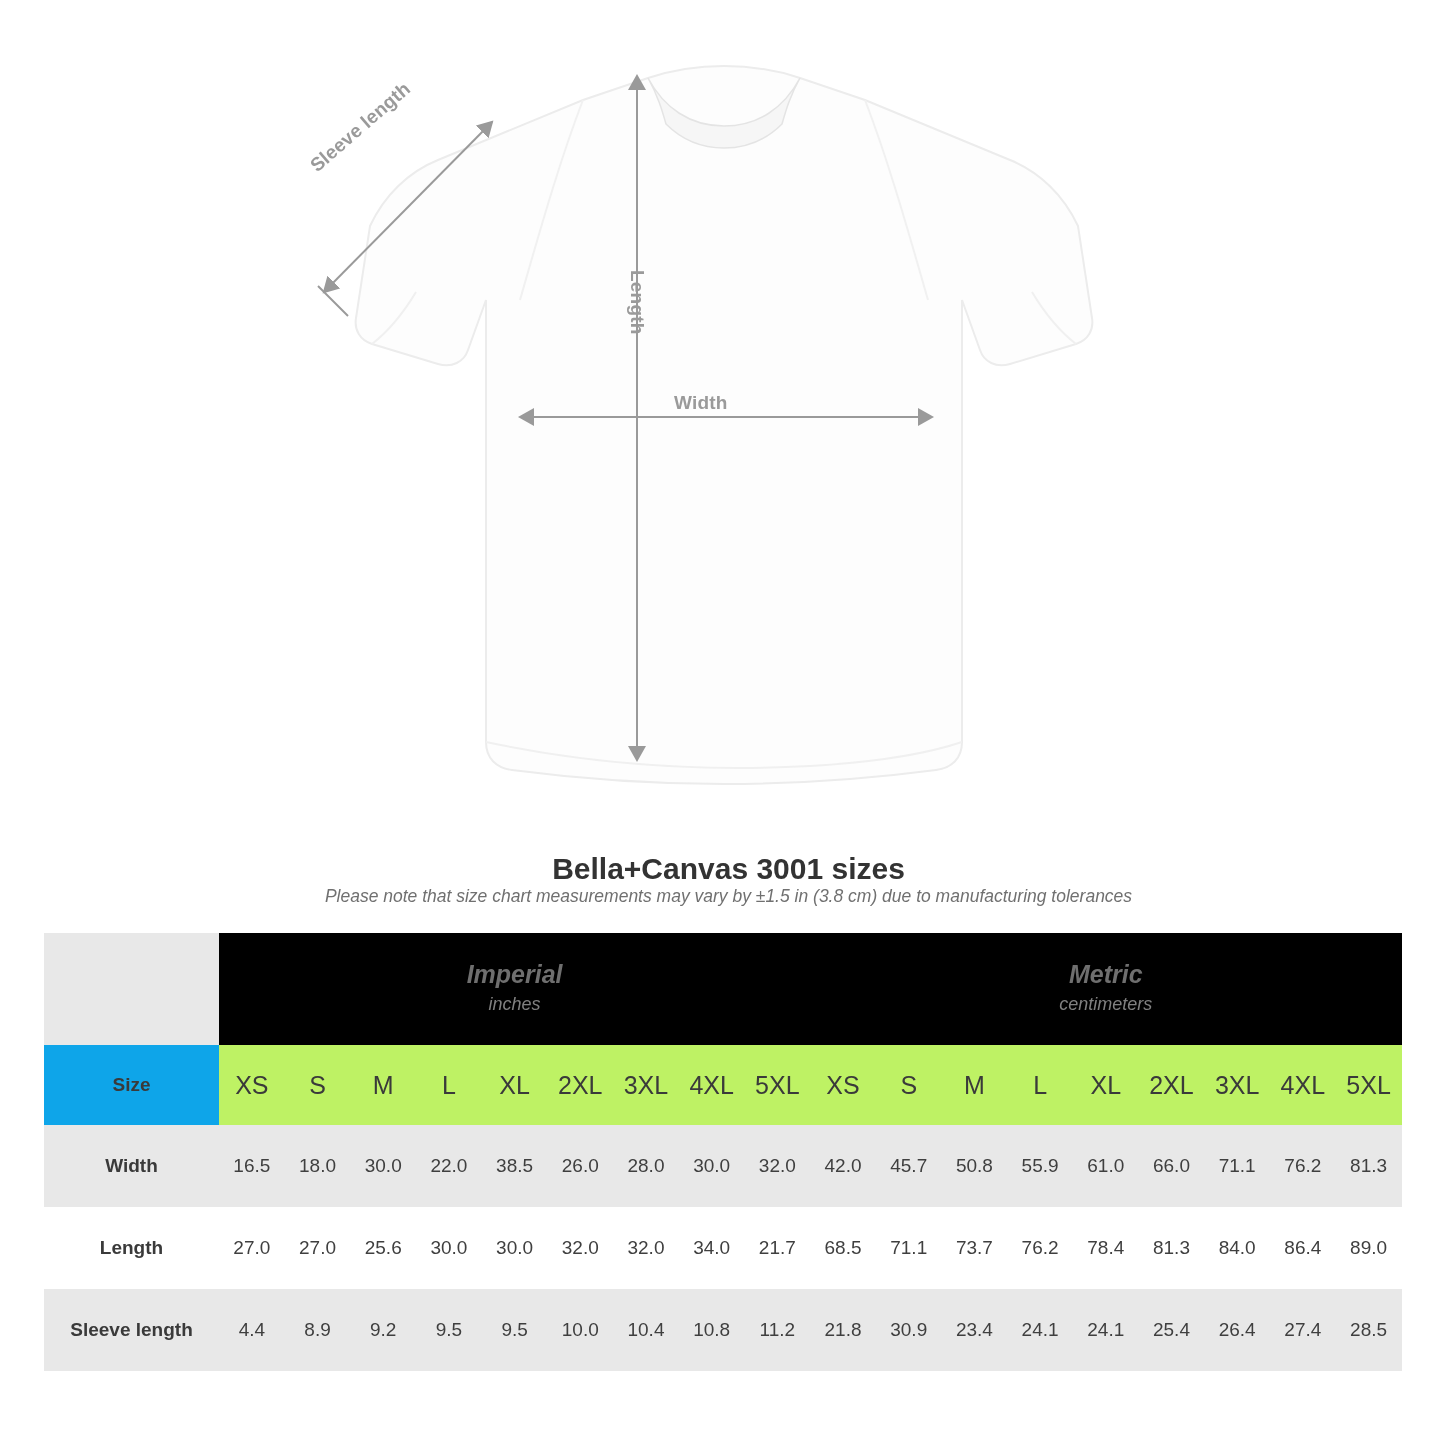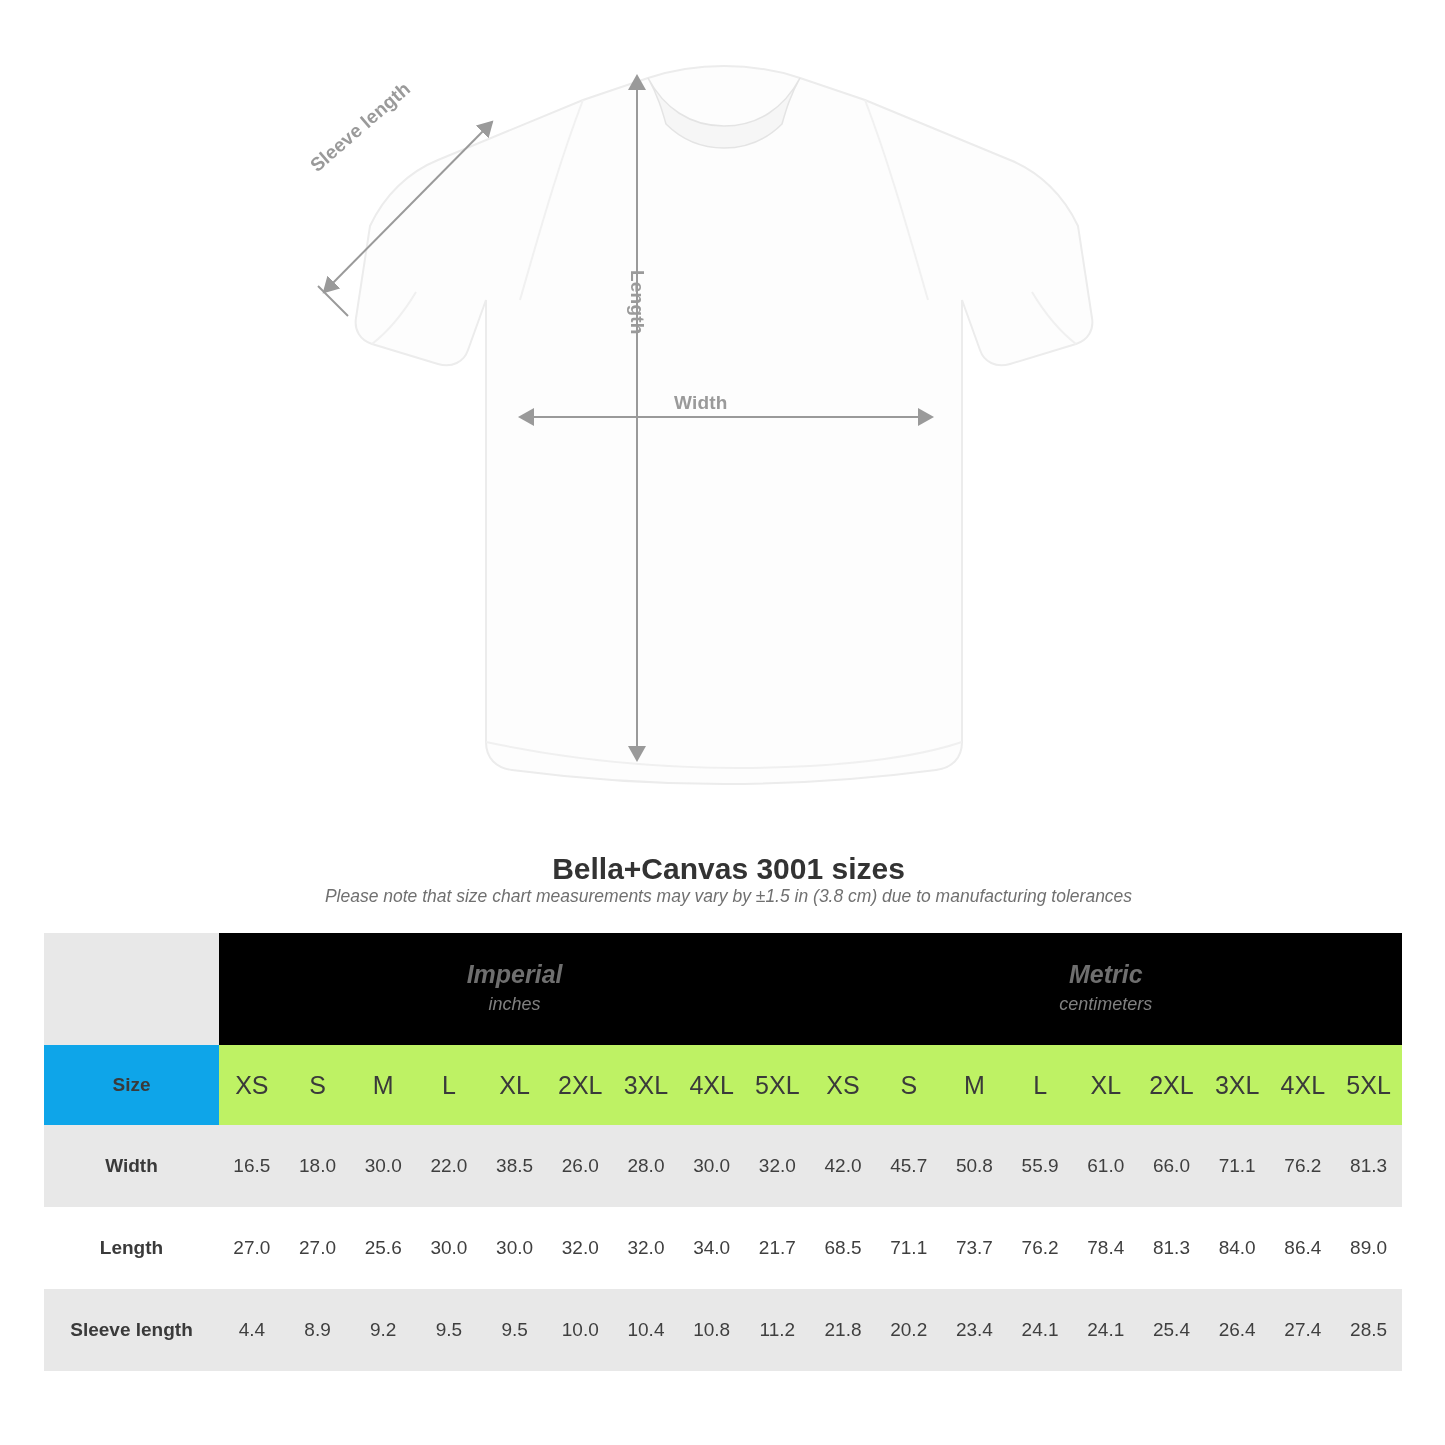--- a/index.html
+++ b/index.html
@@ -329,21 +329,21 @@
           <td>4.4</td>
           <td>8.9</td>
           <td>9.2</td>
           <td>9.5</td>
           <td>9.5</td>
           <td>10.0</td>
           <td>10.4</td>
           <td>10.8</td>
           <td>11.2</td>
           <td>21.8</td>
-          <td>20.2</td>
+          <td>30.9</td>
           <td>23.4</td>
           <td>24.1</td>
           <td>24.1</td>
           <td>25.4</td>
           <td>26.4</td>
           <td>27.4</td>
           <td>28.5</td>
         </tr>
       </tbody>
     </table>

